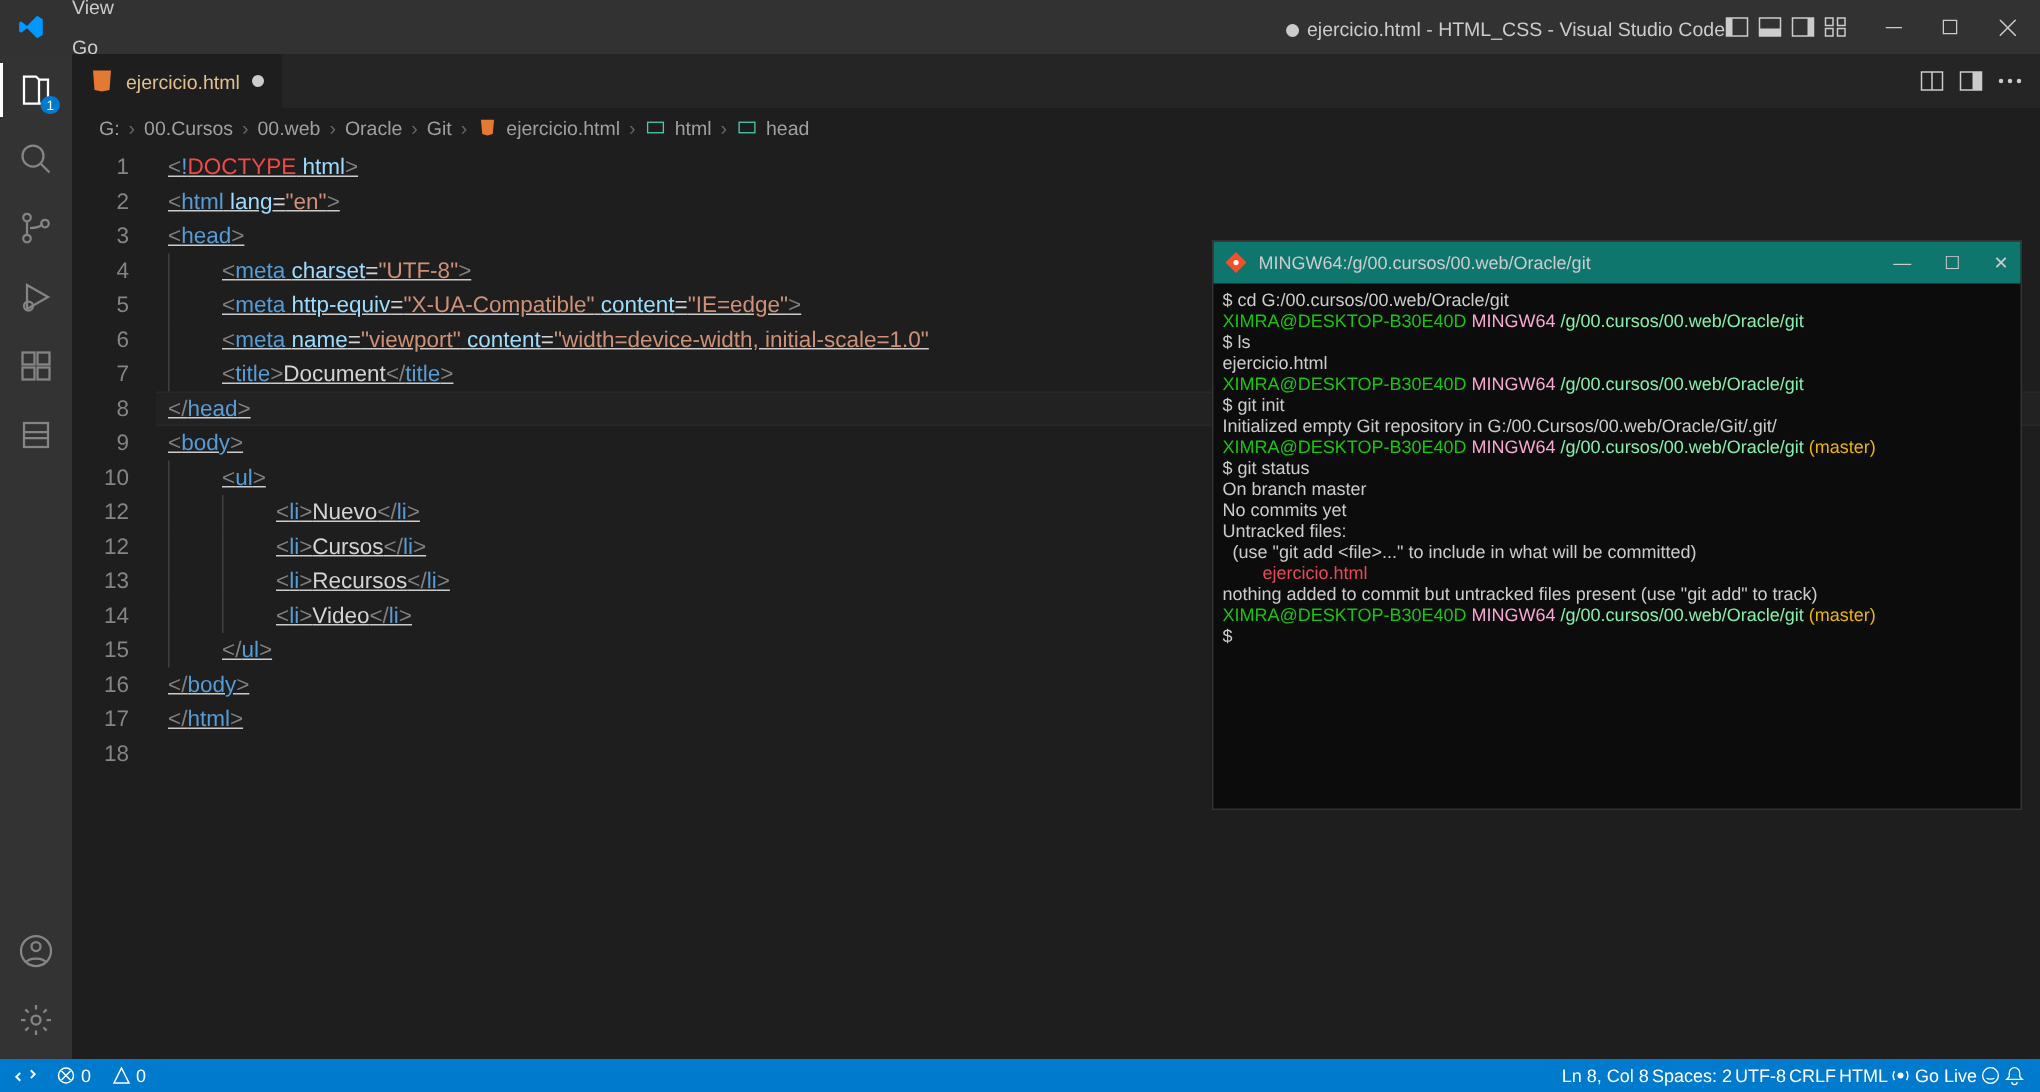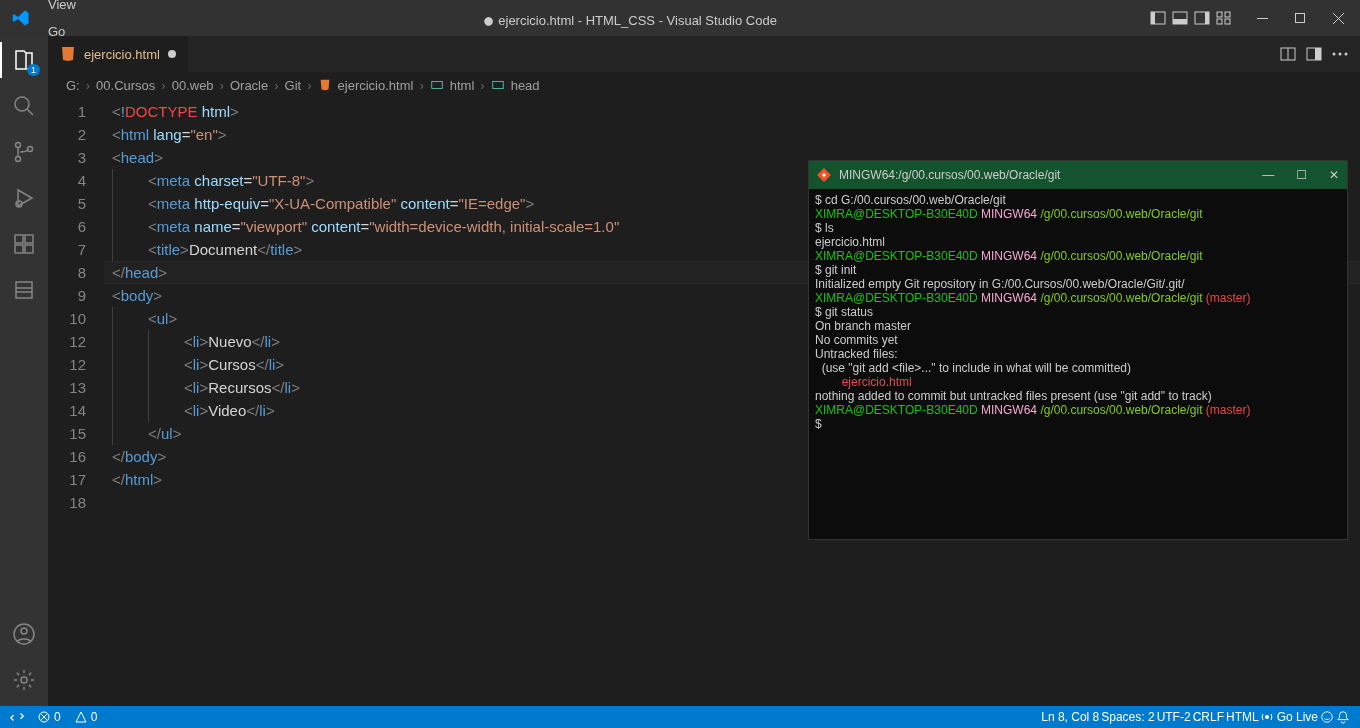--- a/index.html
+++ b/index.html
@@ -1,21 +1,21 @@
 <!DOCTYPE html>
 <html><head>
 <meta charset="utf-8">
 <style>
 * { margin:0; padding:0; box-sizing:border-box; font-family:"Segoe UI",sans-serif; }
 body { width:1360px; height:728px; background:#1e1e1e; color:#ccc; overflow:hidden; position:relative; }
 .titlebar { height:36px; background:#323233; display:flex; align-items:center; font-size:13px; }
 .vscode-logo { width:18px; height:18px; margin:0 10px 0 12px; }
 .menu { display:flex; gap:4px;flex-direction:column; }
 .menu span { padding:4px 8px; cursor:pointer; }
-.title-center { flex:1; text-align:center; color:#ccc; }
+.title-center { flex:1; text-align:right; color:#ccc; }
 .title-center .dot { font-size:20px; position:relative; top:2px; }
 .win-controls { display:flex; align-items:center; gap:2px; padding-right:4px; }
 .win-controls .ico { width:36px; height:36px; display:flex; align-items:center; justify-content:center; color:#ccc; }
 .layout-icons { display:flex; gap:6px; margin-right:12px; }
 .layout-icons svg { width:16px; height:16px; }
 .main { display:flex; height:calc(100% - 36px - 22px); }
 .activity { width:48px; background:#333333; display:flex; flex-direction:column; align-items:center; padding-top:10px; gap:18px; position:relative; }
 .activity .aicon { width:28px; height:28px; color:#858585; display:flex; align-items:center; justify-content:center; position:relative; }
 .activity .aicon.active { color:#fff; }
 .activity .aicon.active::before { content:''; position:absolute; left:-10px; top:-4px; width:2px; height:36px; background:#fff; }
@@ -26,31 +26,31 @@
 .tab { display:flex; align-items:center; padding:0 12px; background:#1e1e1e; border-right:1px solid #252526; gap:8px; font-size:13px; }
 .tab .fname { color:#e2c08d; }
 .tab .mod-dot { width:8px; height:8px; border-radius:50%; background:#ccc; }
 .tab-icons { margin-left:auto; display:flex; align-items:center; gap:10px; padding-right:12px; color:#ccc; }
 .breadcrumbs { height:26px; display:flex; align-items:center; font-size:13px; padding-left:18px; gap:6px; color:#a0a0a0; }
 .breadcrumbs .sep { color:#666; }
 .bc-icon { display:inline-flex; width:14px; height:14px; }
 .code-area { display:flex; flex:1; font-family:Consolas,monospace; font-size:15px; line-height:23px; position:relative; }
 .gutter { width:56px; text-align:right; color:#858585; padding-right:18px; padding-top:2px; user-select:none; }
 .gutter div { height:23px; }
-.code { flex:1; padding-top:2px; white-space:pre; position:relative; }
+.code { flex:1; padding-top:2px; white-space:pre; position:relative;text-decoration:underline; }
 .code-line { height:23px; padding-left:8px; }
 .hl { position:absolute; left:0; right:0; height:23px; border-top:1px solid #282828; border-bottom:1px solid #282828; background:rgba(255,255,255,0.02); pointer-events:none; }
 .c-gray{color:#808080}.c-blue{color:#569cd6}.c-red{color:#f44747}.c-attr{color:#9cdcfe}.c-str{color:#ce9178}.c-white{color:#d4d4d4}
 .indent-guide { display:inline-block; border-left:1px solid #404040; height:23px; vertical-align:top; }
 
 .terminal { position:absolute; top:160px; left:808px; width:540px; height:380px; background:#0c0c0c; border:1px solid #333; font-family:Consolas,monospace; font-size:12px; }
-.term-title { height:28px; display:flex; align-items:center; padding:0 8px; background:#14532d; color:#ccc; gap:8px; }
+.term-title { height:28px; display:flex; align-items:center; padding:0 8px; background:#0f766e; color:#ccc; gap:8px; }
 .term-title .spacer { flex:1; }
 .term-body { padding:4px 6px; color:#ccc; line-height:14px; white-space:pre-wrap; }
-.t-green{color:#16c60c}.t-purple{color:#f9a8d4}.t-yellow{color:#84cc16}.t-cyan{color:#ef4444}.t-red{color:#e74856}
+.t-green{color:#16c60c}.t-purple{color:#f9a8d4}.t-yellow{color:#86efac}.t-cyan{color:#eab308}.t-red{color:#e74856}
 
 .status { position:absolute; bottom:0; left:0; right:0; height:22px; background:#007acc; color:#fff; display:flex; align-items:center; font-size:12px; padding:0 10px; gap:14px; }
 .status .right { margin-left:auto; display:flex; gap:2px; align-items:center; }
 .sicon { display:inline-flex; align-items:center; gap:4px; }
 svg { display:block; }
 </style>
 </head>
 <body>
 
 <div class="titlebar">
@@ -292,21 +292,21 @@
     </span>
   <span class="sicon">
       <svg width="12" height="12" viewBox="0 0 12 12">
         <path d="M6 1l5 10H1z" fill="none" stroke="#fff"></path>
       </svg>
       <span>0</span>
     </span>
   <div class="right">
     <span>Ln 8, Col 8</span>
     <span>Spaces: 2</span>
-    <span>UTF-2</span>
+    <span>UTF-8</span>
     <span>CRLF</span>
     <span>HTML</span>
     <span class="sicon">
         <svg width="12" height="12" viewBox="0 0 12 12">
           <circle cx="6" cy="6" r="2" fill="#fff"></circle>
           <path d="M2 3a6 6 0 000 6M10 3a6 6 0 010 6" fill="none" stroke="#fff"></path>
         </svg>
         <span>Go Live</span>
       </span>
     <span>

